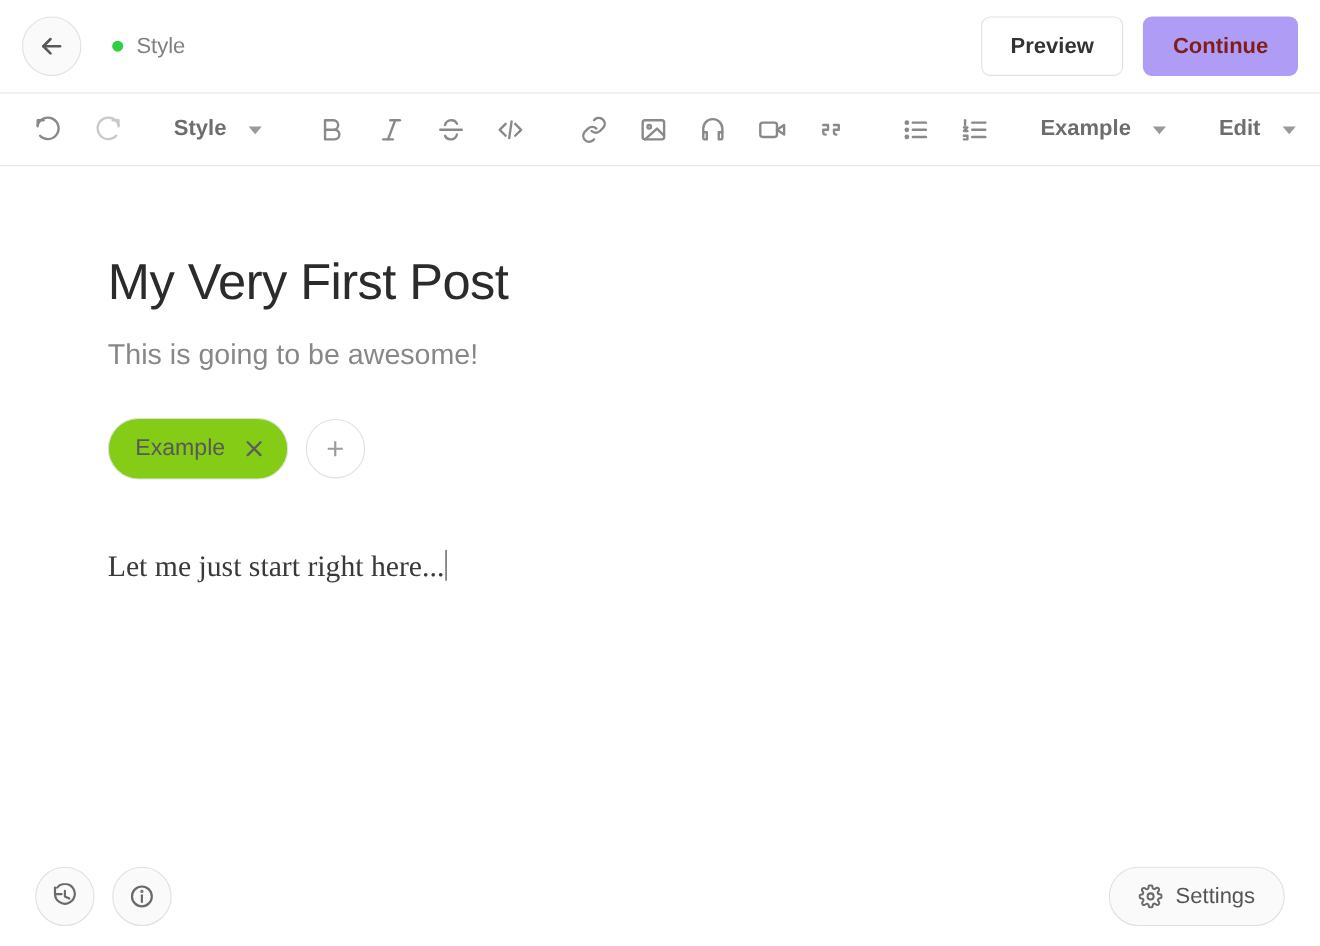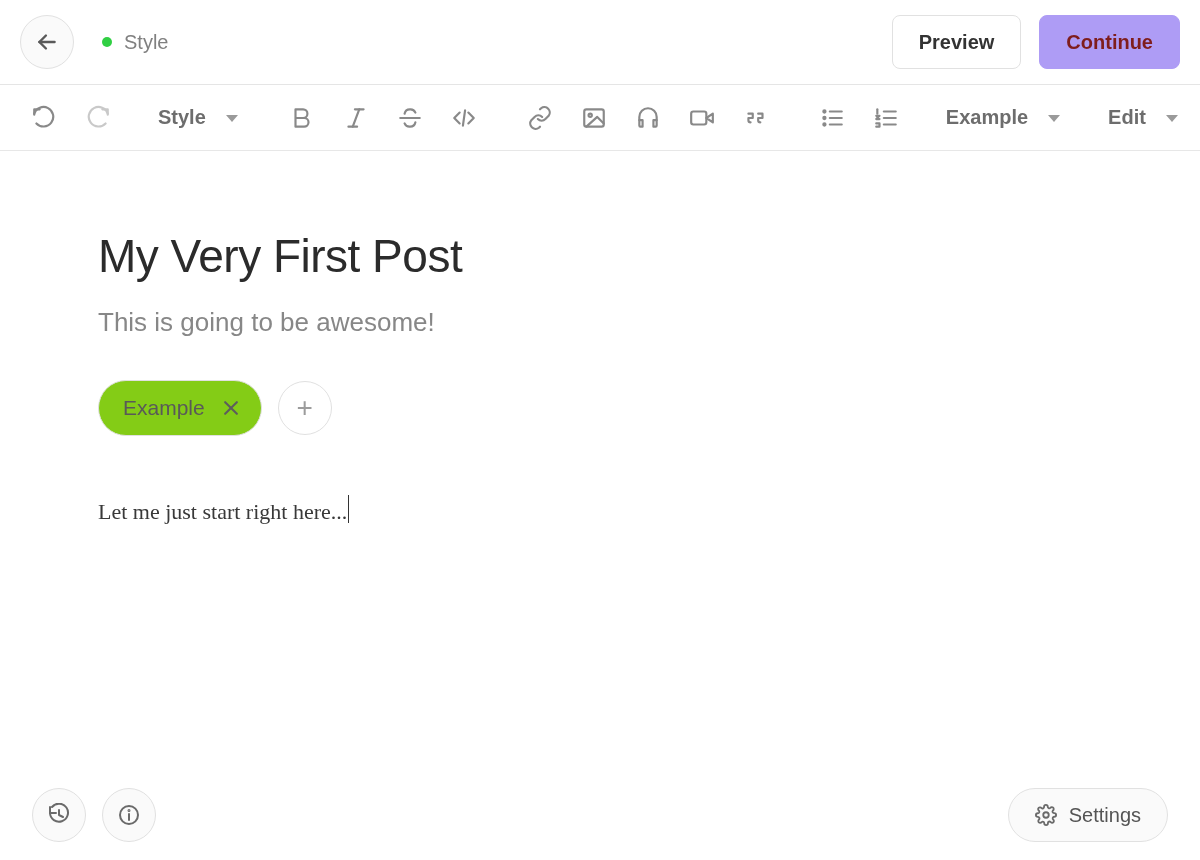--- a/index.html
+++ b/index.html
@@ -158,21 +158,21 @@
     border: 1px solid #e0e0e0;
     display:flex; align-items:center; justify-content:center;
     cursor:pointer;
     color:#9c9c9c;
     font-size: 28px;
     background:#fff;
   }
   .body-text {
     margin-top: 58px;
     font-family: Georgia, 'Times New Roman', serif;
-    font-size: 22px;
+    font-size: 27px;
     color: #393939;
     line-height: 1.6;
     position: relative;
     width: fit-content;
   }
   .text-caret {
     display:inline-block;
     width:1px; height:28px;
     background:#333;
     vertical-align: -4px;

